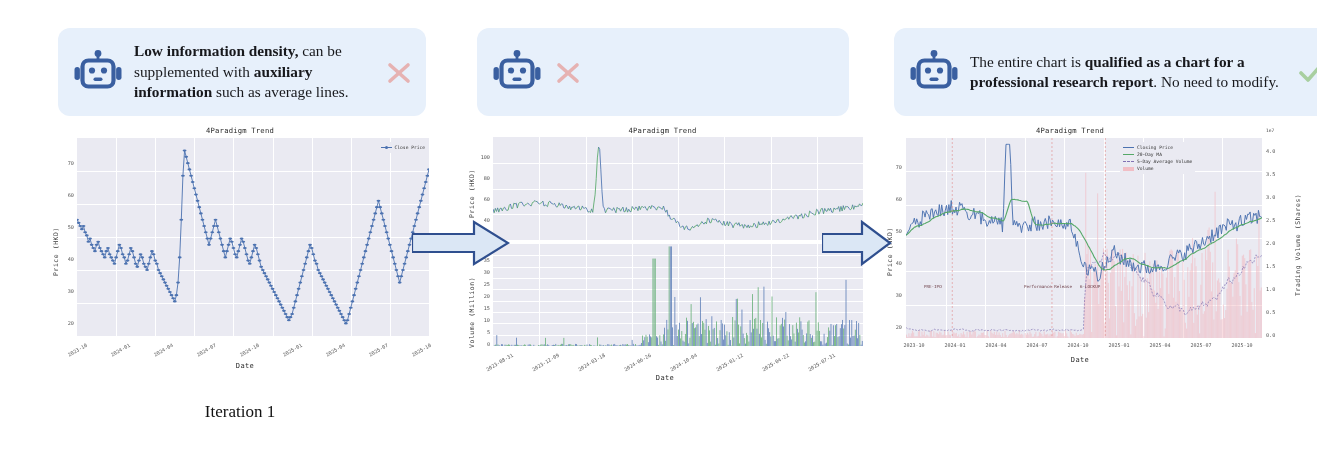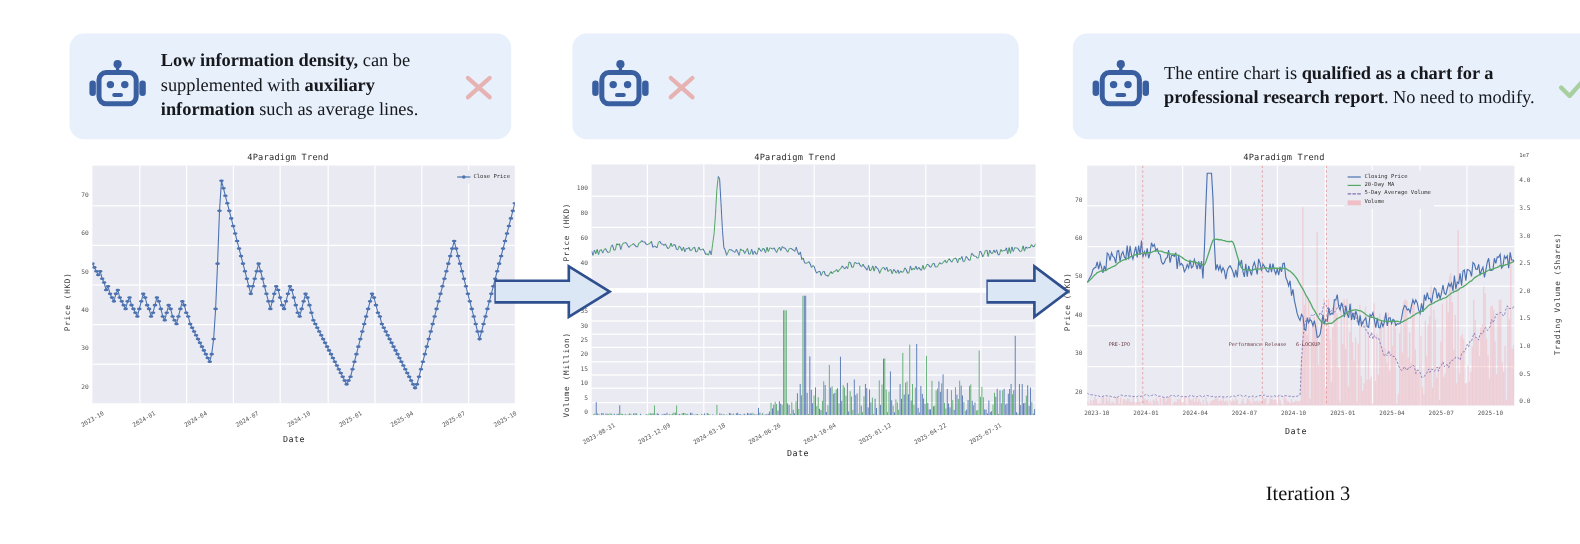--- a/index.html
+++ b/index.html
@@ -390,20 +390,21 @@
       <div class="xlab" style="top:236px;left:20px;width:370px;">Date</div>
 
       <div class="legend" style="right:12px;top:16px;">
         <div class="lgrow">
           <span class="lgmarker"></span>
           <span>Close Price</span>
         </div>
       </div>
     </div>
 
+    <div class="cap" style="left:0;top:402px;width:400px;">Iteration 1</div>
   </div>
 
   <div class="col" id="col2">
 
     <div class="callout">
       <span class="bot">
         <svg viewBox="0 0 52 52" width="52" height="52">
           <circle cx="26" cy="7.5" r="3.4" fill="#3a5fa0"></circle>
           <rect x="24.6" y="9.5" width="2.8" height="5" fill="#3a5fa0"></rect>
           <rect x="10.5" y="14.5" width="31" height="26" rx="6" ry="6" fill="none" stroke="#3a5fa0" stroke-width="4.2"></rect>
@@ -1537,21 +1538,20 @@
       <div class="xtick flat" style="left:137px;top:216px;width:40px;">2024-07</div>
       <div class="xtick flat" style="left:178px;top:216px;width:40px;">2024-10</div>
       <div class="xtick flat" style="left:219px;top:216px;width:40px;">2025-01</div>
       <div class="xtick flat" style="left:260px;top:216px;width:40px;">2025-04</div>
       <div class="xtick flat" style="left:301px;top:216px;width:40px;">2025-07</div>
       <div class="xtick flat" style="left:342px;top:216px;width:40px;">2025-10</div>
 
       <div class="xlab" style="top:230px;left:10px;width:380px;">Date</div>
     </div>
 
-    <div class="cap" style="left:0;top:402px;width:420px;">Iteration 3</div>
   </div>
 
   <div class="arrow" style="left:412px;top:218px;width:98px;height:50px;">
     <svg viewBox="0 0 98 50" width="98" height="50">
       <polygon points="0,16 62,16 62,4 96,25 62,46 62,34 0,34" fill="#dbe7f5" stroke="#2f4f8f" stroke-width="2.2" stroke-linejoin="miter"></polygon>
     </svg>
   </div>
 
   <div class="arrow" style="left:822px;top:218px;width:70px;height:50px;">
     <svg viewBox="0 0 70 50" width="70" height="50">

